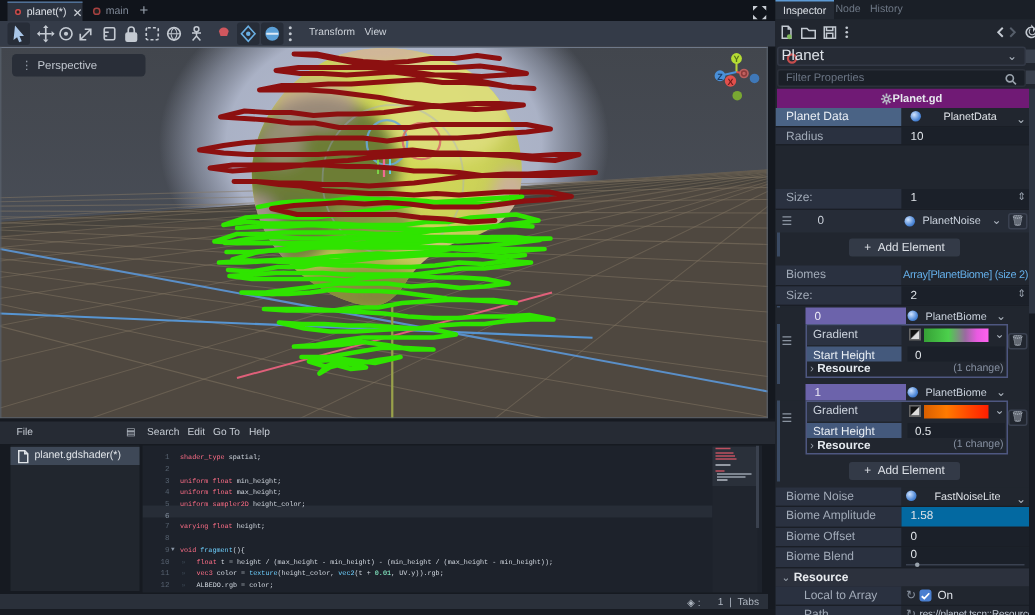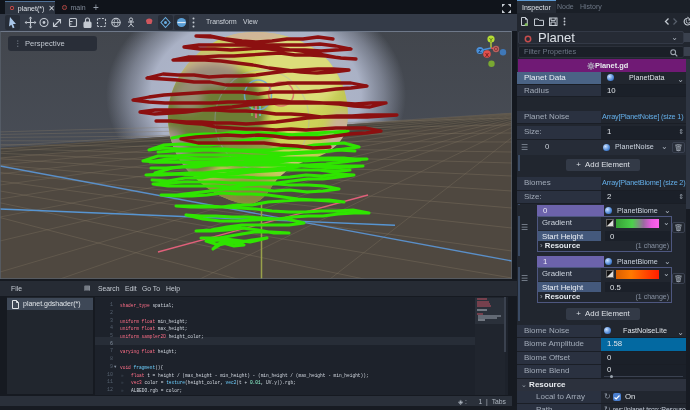--- a/index.html
+++ b/index.html
@@ -337,21 +337,21 @@
       <path d="M151.5 5.5 l-3 3 3 3" stroke="#c4cad2" stroke-width="1.3" fill="none"></path>
       <path d="M156.5 5.5 l3 3 -3 3" stroke="#565e6a" stroke-width="1.3" fill="none"></path>
       <path d="M170.5 5.2 a3.4 3.4 0 1 0 2.5 5.8" stroke="#c4cad2" stroke-width="1.1" fill="none"></path>
       <path d="M170.5 3.4 v2.2 h2.2" fill="#c4cad2" stroke="none"></path>
     </svg>
   </div>
   <div id="noderow">
     <svg style="position:absolute;left:5px;top:3px" width="8" height="8" viewBox="0 0 8 8">
         <circle cx="4" cy="4" r="2.7" fill="none" stroke="#c74d4d" stroke-width="1.5"></circle>
       </svg>
-    <span style="position:absolute;left:19px;top:0;line-height:12px;font-size:13px">Planet</span>
+    <span style="position:absolute;left:2px;top:0;line-height:12px;font-size:10px">Planet</span>
     <span style="position:absolute;right:5px;top:0;line-height:12px" class="caret">⌄</span>
   </div>
   <div id="filter">Filter Properties
     <svg style="position:absolute;right:5px;top:2px" width="8" height="8" viewBox="0 0 8 8">
         <circle cx="3.2" cy="3.2" r="2.4" fill="none" stroke="#9aa3ad" stroke-width="1.1"></circle>
         <line x1="5" y1="5" x2="7.3" y2="7.3" stroke="#9aa3ad" stroke-width="1.1"></line>
       </svg>
   </div>
   <div style="position:absolute;left:168px;top:17px;width:5px;height:10px;overflow:hidden;color:#c4cad2;font-size:8px">↺</div>
   <div style="position:absolute;left:167px;top:33px;width:6px;height:9px;background:#3a414e"></div>
@@ -373,24 +373,20 @@
         </svg><span style="margin-left:77px">Planet.gd</span></div>
 
     <div class="row hl" style="top:13px;height:13px">
         <div class="lab">Planet Data</div>
         <div class="val"><span class="globe" style="margin-left:6px"></span><span style="position:absolute;left:28px;font-size:7.2px">PlanetData</span><span class="spin caret" style="top:2px">⌄</span></div>
       </div>
     <div class="row" style="top:26px;height:12.5px">
         <div class="lab">Radius</div>
         <div class="val" style="background:#1b2029"><span style="margin-left:6px">10</span></div>
       </div>
-    <div class="row" style="top:52px;height:13.5px">
-        <div class="lab">Planet Noise</div>
-        <div class="val"><span class="blue" style="margin-left:1px">Array[PlanetNoise] (size 1)</span></div>
-      </div>
 
     <div style="position:absolute;left:1px;top:67.5px;width:1.5px;height:45px;background:#3a4a63"></div>
       <div style="position:absolute;left:1px;top:132px;width:1.5px;height:130px;background:#3a4a63"></div>
       <div class="row" style="top:67.5px;height:13.5px;background:#232934">
         <div class="lab" style="background:#2a3140">Size:</div>
         <div class="val" style="background:#1b2029"><span style="margin-left:6px">1</span><span class="spin">⇕</span></div>
       </div>
     <div class="row" style="top:81px;height:15px;background:#262c37;border-bottom:none">
       <span class="dragh" style="top:3px">☰</span>
       <span style="position:absolute;left:28px;top:2px;color:#c9cfd8;font-size:7.8px">0</span>

